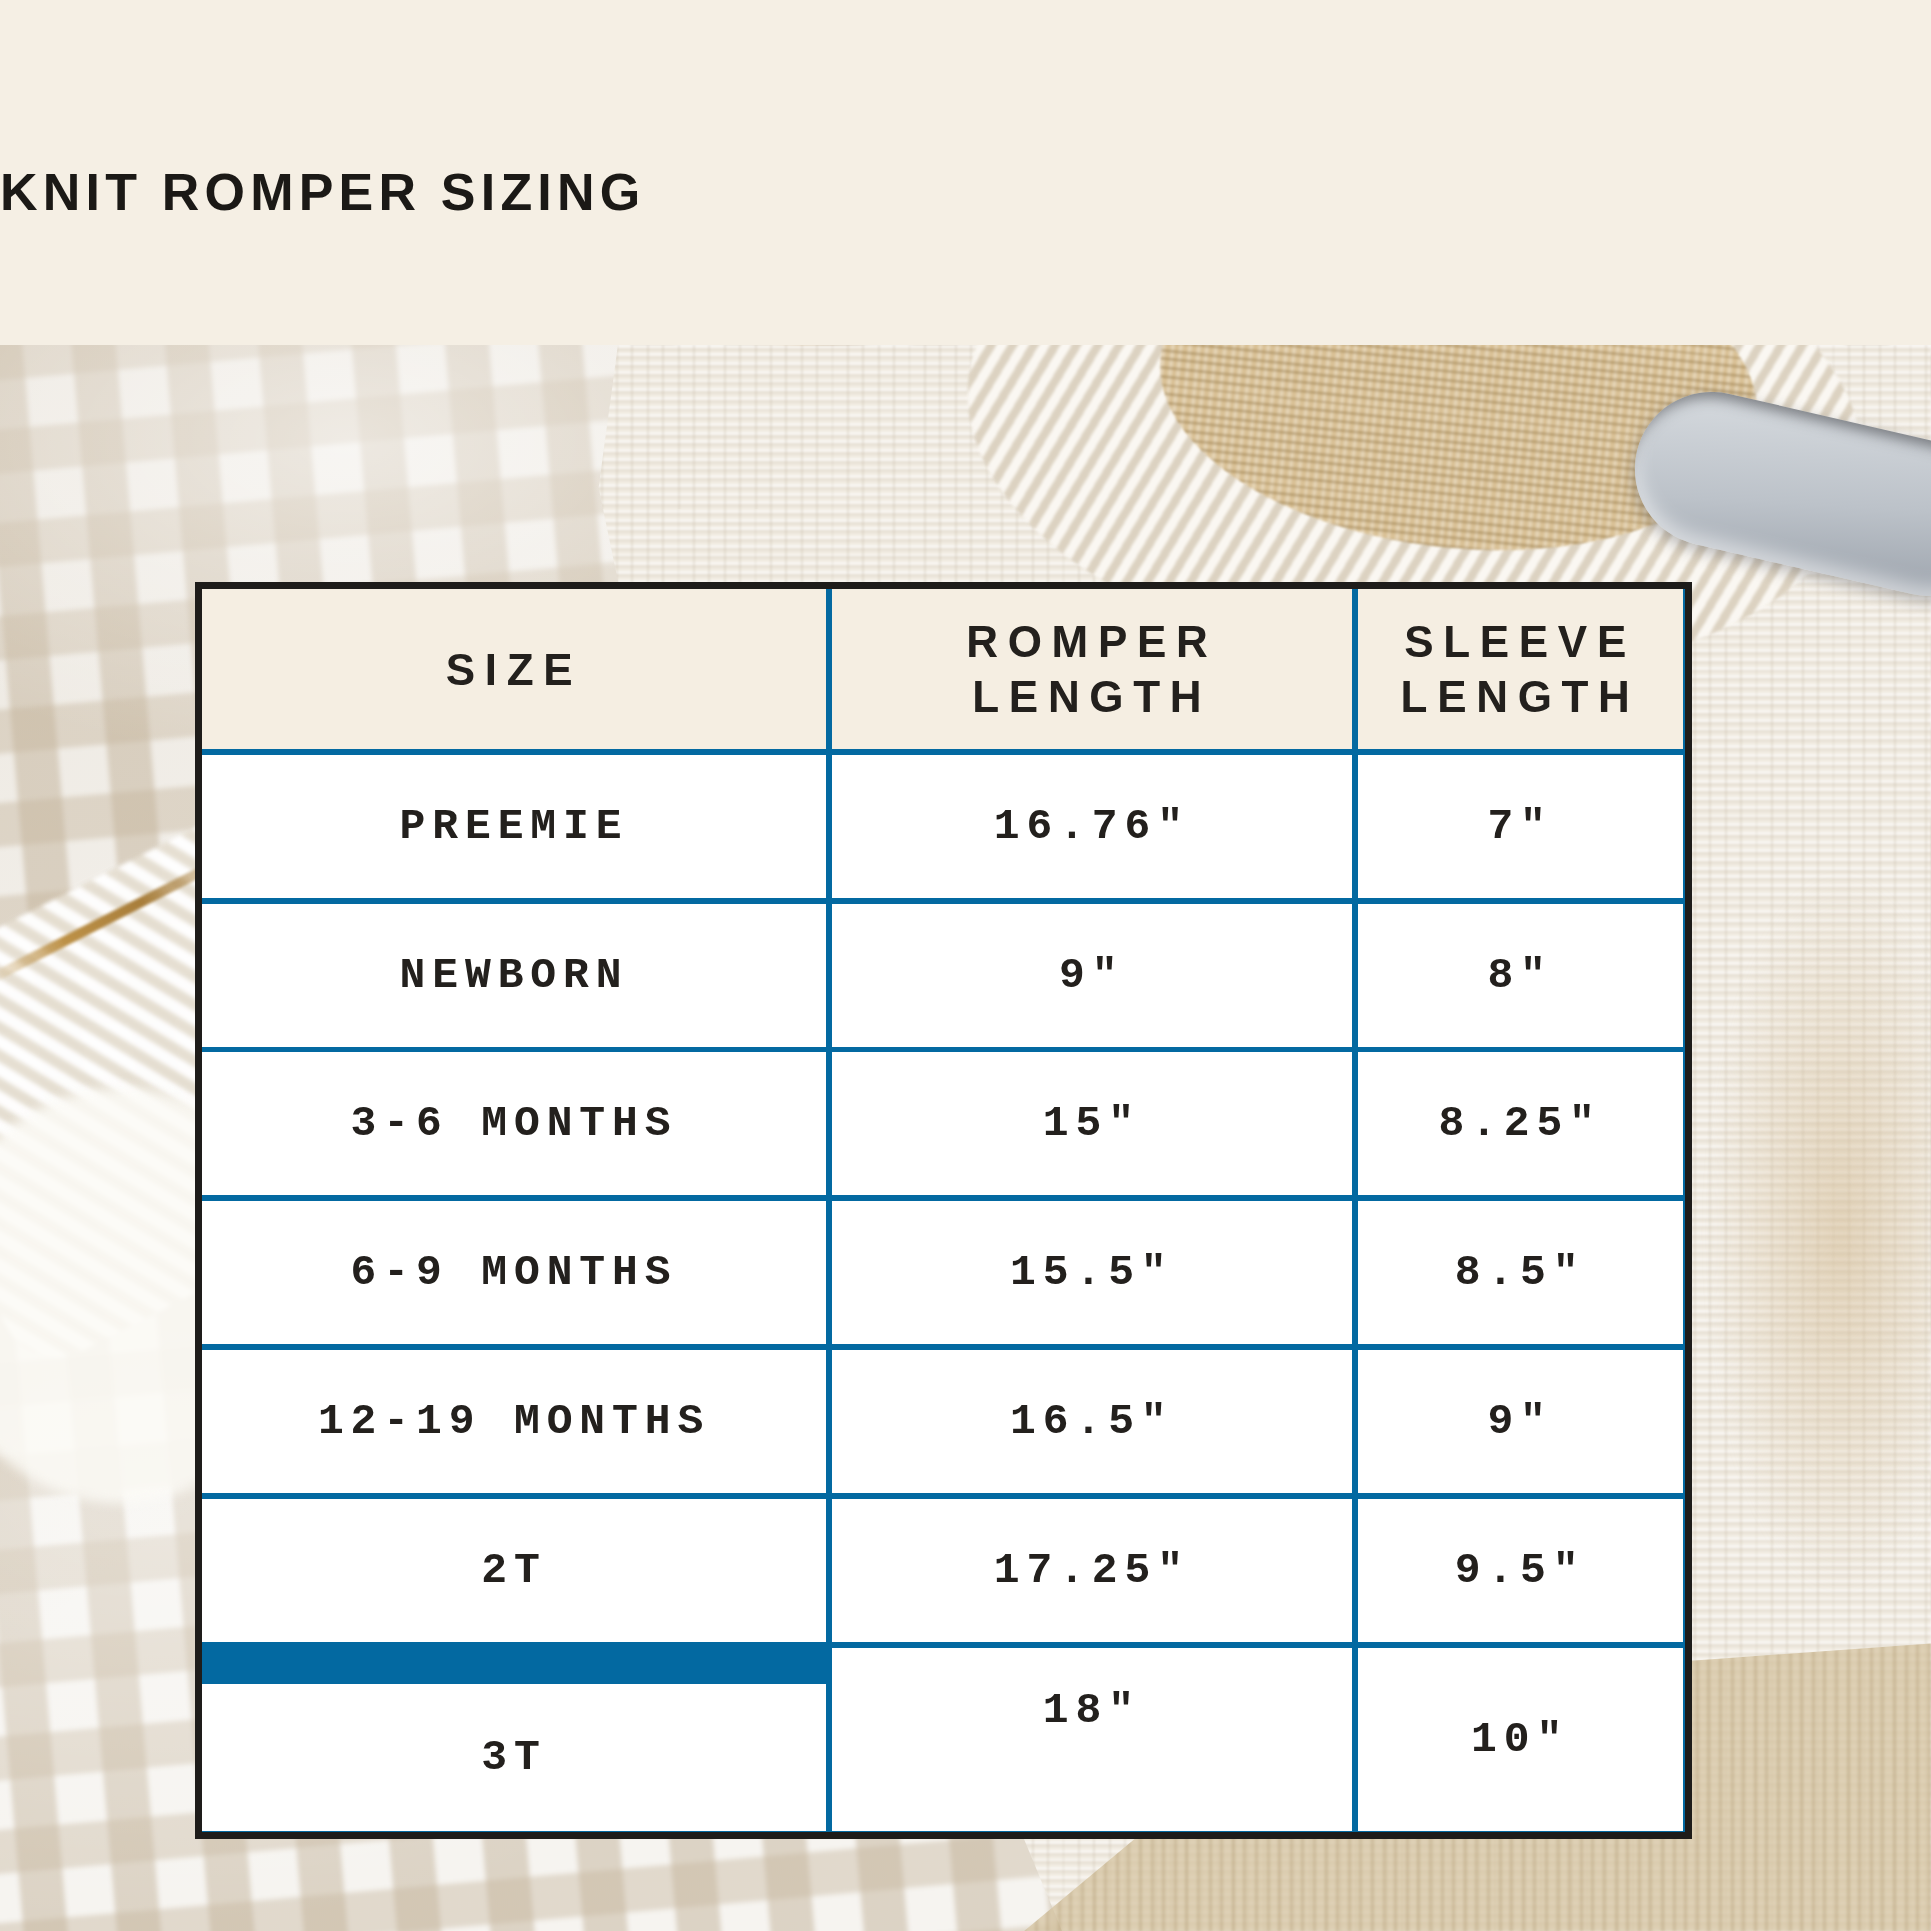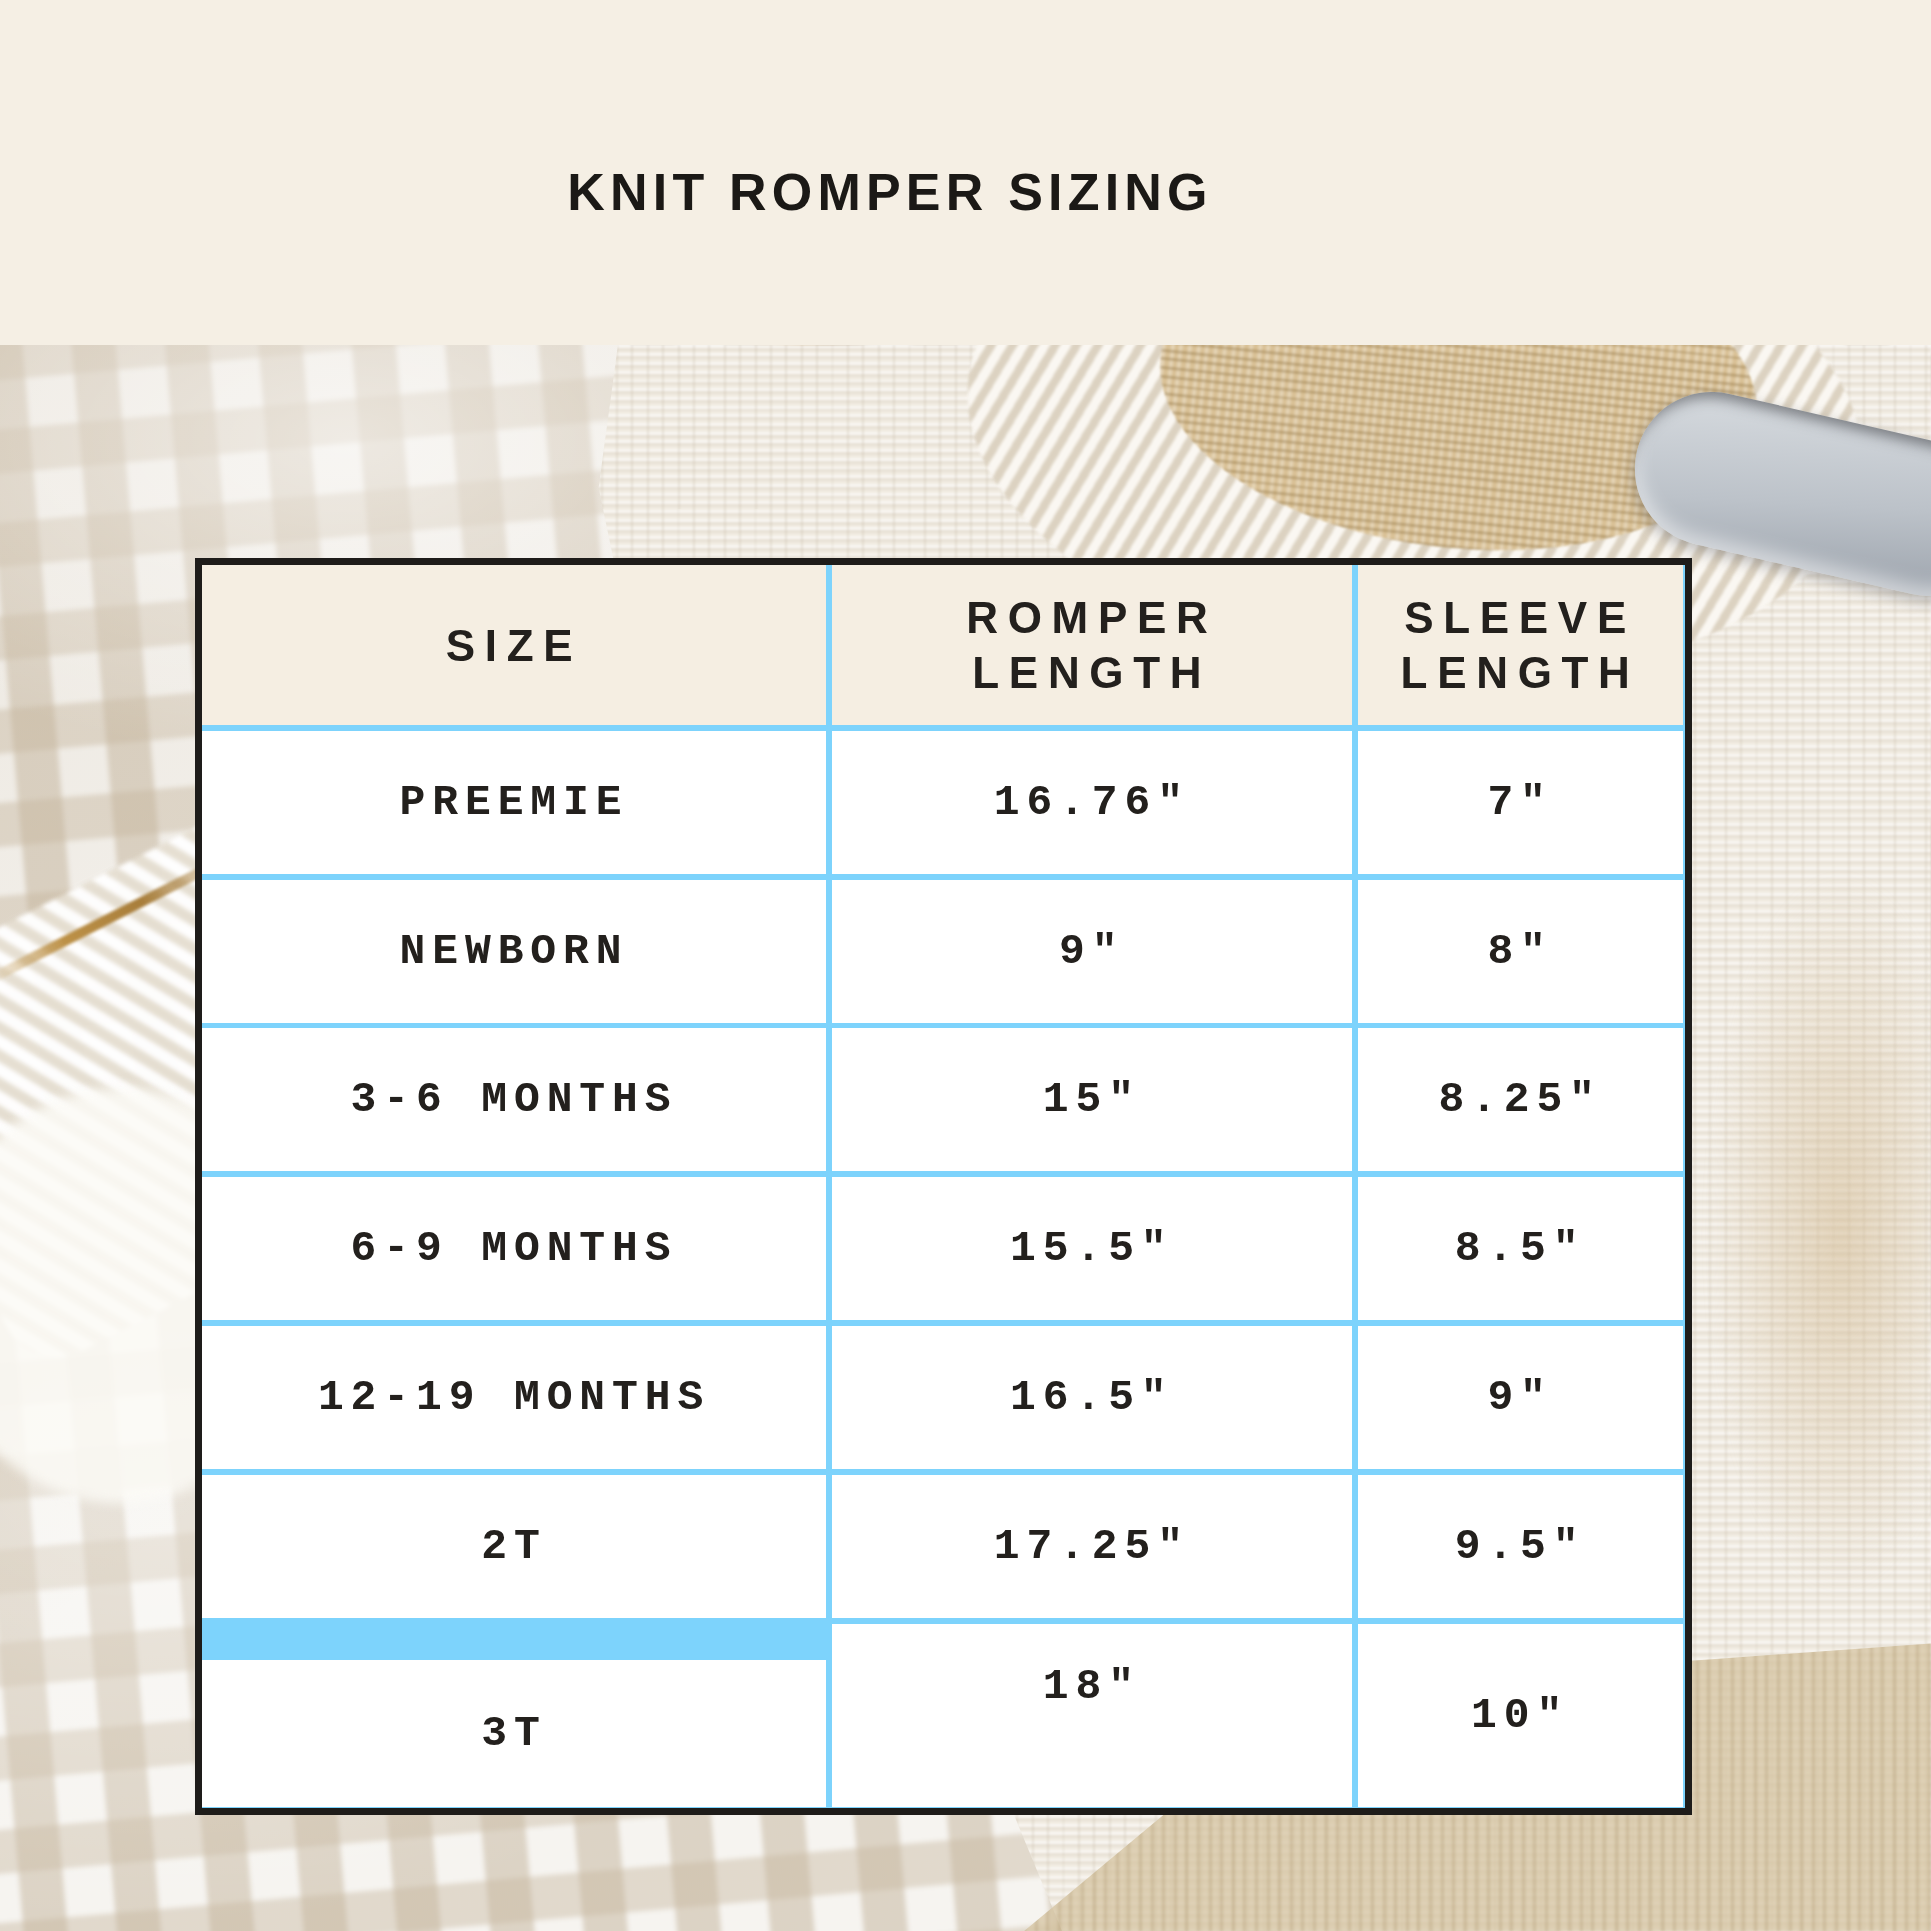--- a/index.html
+++ b/index.html
@@ -89,32 +89,32 @@
   }
   .sleeve-blob{
     position:absolute;left:-68px;top:743px;width:377px;height:415px;border-radius:50%;
     background:rgba(252,250,246,.85);filter:blur(5.8px);
   }
 
   
   .banner{
     position:absolute;left:0;top:0;width:1780px;height:345px;
     background:#f5efe4;z-index:5;
-    display:flex;align-items:center;justify-content:center;
+    display:flex;align-items:center;justify-content:flex-start;
   }
   .banner h1{
     margin:0;transform:translateY(19.3px);
     font-size:52px;font-weight:700;letter-spacing:.1em;
     color:#1b1916;white-space:nowrap;
   }
 
   
   .size-table{
-    position:absolute;left:195px;top:558px;width:1497px;height:1257px;
-    box-sizing:border-box;border:7.7px solid #1e1c1a;background:#7dd3fc;
+    position:absolute;left:195px;top:582px;width:1497px;height:1257px;
+    box-sizing:border-box;border:7.7px solid #1e1c1a;background:#0369a1;
     display:grid;
     grid-template-columns:624px 520px 325px;
     grid-template-rows:160px repeat(6,143px) 183px;
     gap:5.8px;
     z-index:6;
   }
   .trow{display:contents;}
   .cell{
     background:#ffffff;
     display:flex;align-items:center;justify-content:center;

